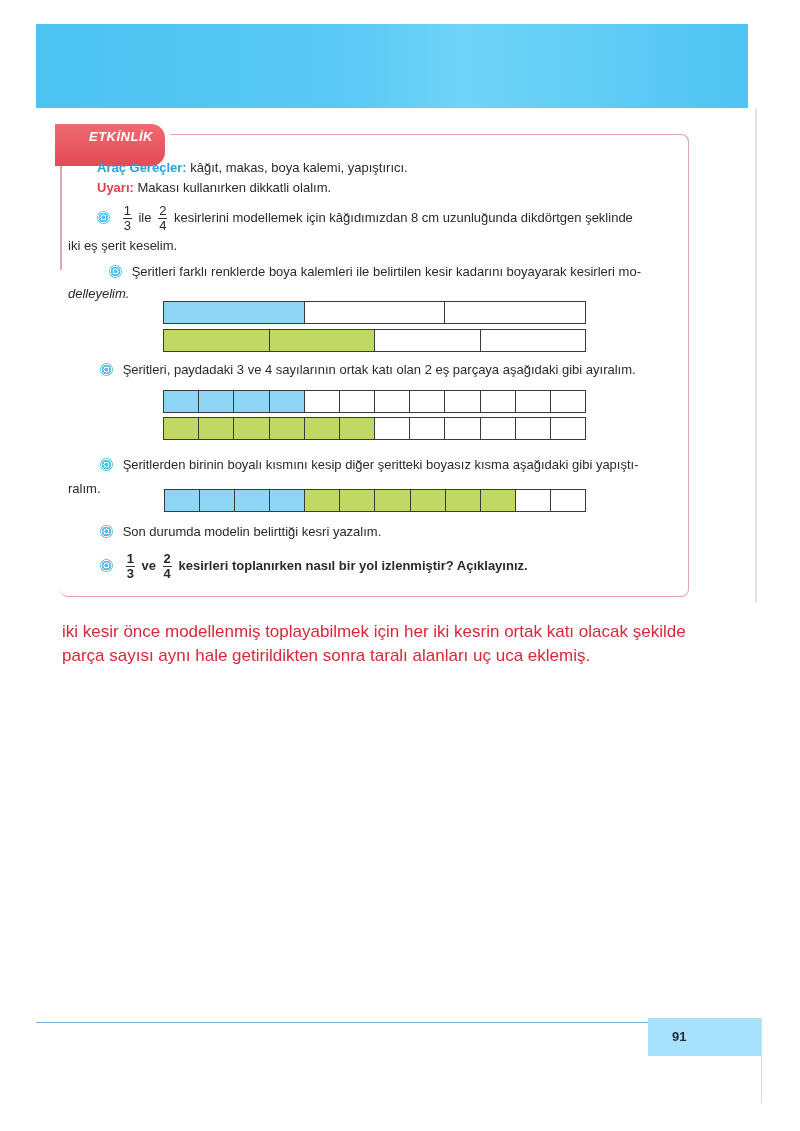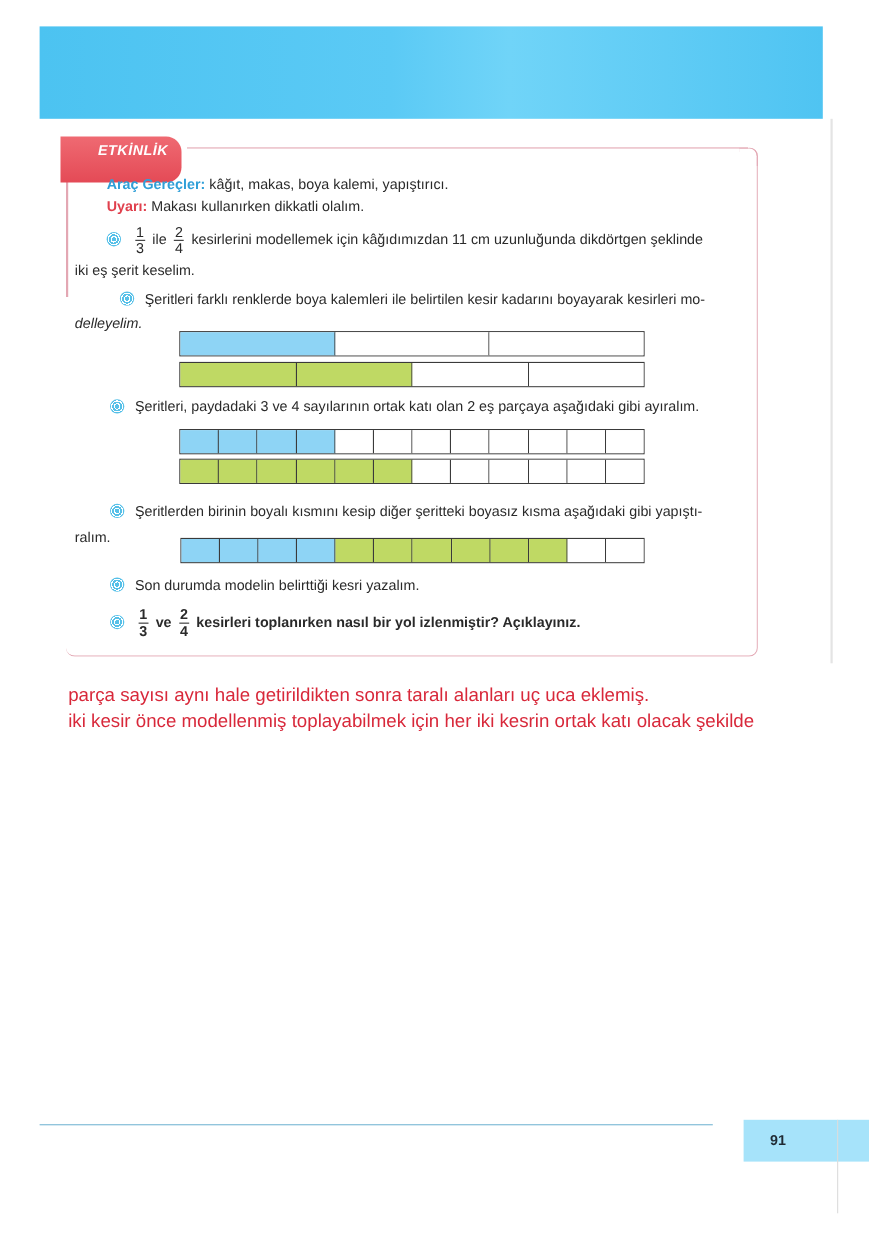--- a/index.html
+++ b/index.html
@@ -64,21 +64,21 @@
     .cell.green { background: #bfd964; }
     .answer {
       position: absolute; left: 62px; top: 620px; width: 700px;
       color: #d8283a; font-size: 17px; line-height: 24px;
     }
     .footer-line {
       position: absolute; left: 36px; top: 1022px; width: 612px; height: 0;
       border-top: 1.5px solid #78b7d4;
     }
     .page-num {
-      position: absolute; left: 676px; top: 1018px; width: 114px; height: 38px;
+      position: absolute; left: 648px; top: 1018px; width: 114px; height: 38px;
       background: #a6e3fa; font-weight: bold; font-size: 13px; color: #1f2a33;
       line-height: 38px; padding-left: 24px; box-sizing: border-box;
     }
     .page-edge {
       position: absolute; left: 761px; top: 1018px; width: 1px; height: 85px; background: #dcdcdc;
     }
   </style>
 </head>
 <body>
 
@@ -105,21 +105,21 @@
   <span class="bullet"></span>
   <span class="frac">
     <span class="num">1</span>
     <span class="den">3</span>
   </span>
   <span>ile</span>
   <span class="frac">
     <span class="num">2</span>
     <span class="den">4</span>
   </span>
-  <span>kesirlerini modellemek için kâğıdımızdan 11 cm uzunluğunda dikdörtgen şeklinde</span>
+  <span>kesirlerini modellemek için kâğıdımızdan 8 cm uzunluğunda dikdörtgen şeklinde</span>
 </div>
 <div class="line" style="left:68px; top:238px;">iki eş şerit keselim.</div>
 
 <div class="line" style="left:97px; top:264px;margin-left:12px;">
   <span class="bullet"></span>
   <span>Şeritleri farklı renklerde boya kalemleri ile belirtilen kesir kadarını boyayarak kesirleri mo-</span>
 </div>
 <div class="line" style="left:68px; top:286px;font-style:italic;">delleyelim.</div>
 
 <div class="strip" style="left:163px; top:301px; width:423px; height:23px;">
@@ -202,19 +202,19 @@
   </span>
   <span>ve</span>
   <span class="frac">
     <span class="num">2</span>
     <span class="den">4</span>
   </span>
   <span>kesirleri toplanırken nasıl bir yol izlenmiştir? Açıklayınız.</span>
 </div>
 
 <div class="answer">
+  <div>iki kesir önce modellenmiş toplayabilmek için her iki kesrin ortak katı olacak şekilde</div>
   <div>parça sayısı aynı hale getirildikten sonra taralı alanları uç uca eklemiş.</div>
-  <div>iki kesir önce modellenmiş toplayabilmek için her iki kesrin ortak katı olacak şekilde</div>
 </div>
 
 <div class="footer-line"></div>
 <div class="page-num">91</div>
 <div class="page-edge"></div>
 
 </body></html>

